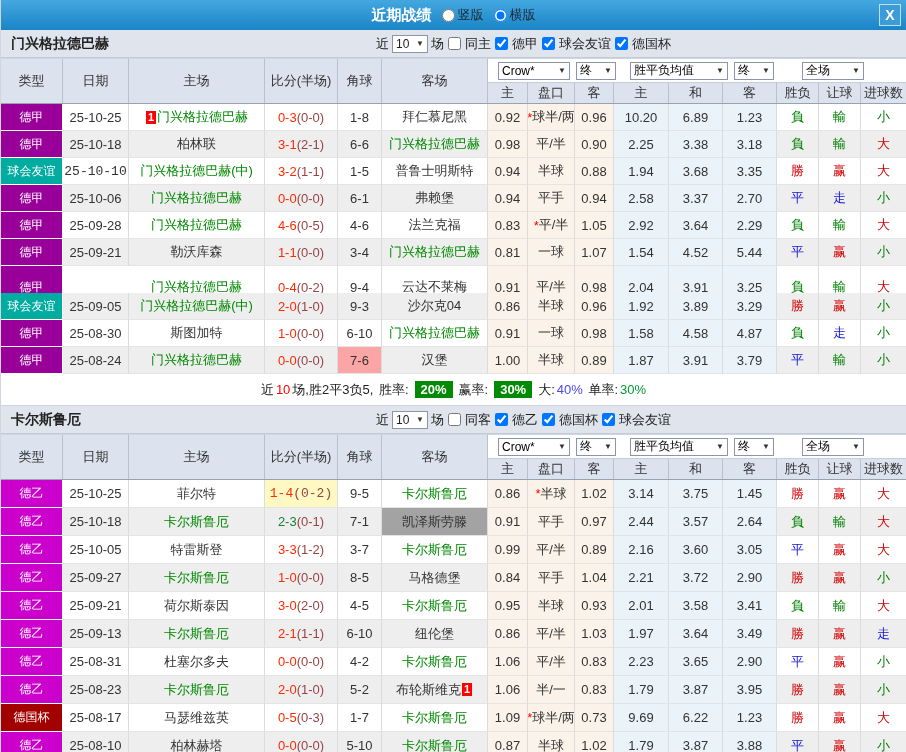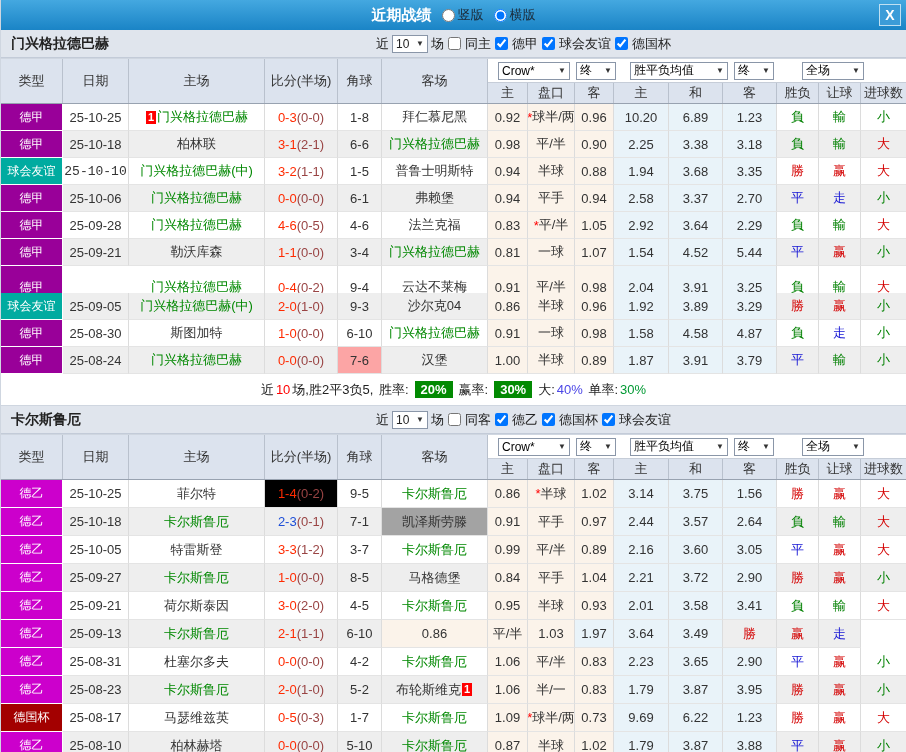--- a/index.html
+++ b/index.html
@@ -467,49 +467,49 @@
           <div class="hcell sub">胜负</div>
           <div class="hcell sub">让球</div>
           <div class="hcell sub">进球数</div>
         </div>
         <div class="grid trow">
           <div class="cell type" style="background: rgb(204, 0, 204);">德乙</div>
           <div class="cell" style="background: rgb(255, 255, 255);">25-10-25</div>
           <div class="cell" style="background: rgb(255, 255, 255);">
             <span>菲尔特</span>
           </div>
-          <div class="cell" style="background: #000000;">
+          <div class="cell" style="background: #fef9c3; font-family: Liberation Mono, monospace;">
             <span class="score-full" style="color: rgb(255, 42, 0);">1-4</span>
             <span style="color: rgb(153, 68, 68);">(0-2)</span>
           </div>
           <div class="cell" style="background: rgb(255, 255, 255);">9-5</div>
           <div class="cell" style="background: rgb(255, 255, 255);">
             <span class="green-team">卡尔斯鲁厄</span>
           </div>
           <div class="cell odds-bg">0.86</div>
           <div class="cell odds-bg">
             <span class="star">*</span>
             <span>半球</span>
           </div>
           <div class="cell odds-bg">1.02</div>
           <div class="cell mean-bg">3.14</div>
           <div class="cell mean-bg">3.75</div>
-          <div class="cell mean-bg">1.56</div>
+          <div class="cell mean-bg">1.45</div>
           <div class="cell" style="background: rgb(255, 255, 255); color: rgb(212, 0, 0);">勝</div>
           <div class="cell" style="background: rgb(255, 255, 255); color: rgb(212, 0, 0);">赢</div>
           <div class="cell" style="background: rgb(255, 255, 255); color: rgb(212, 0, 0);">大</div>
         </div>
         <div class="grid trow">
           <div class="cell type" style="background: rgb(204, 0, 204);">德乙</div>
           <div class="cell" style="background: rgb(238, 238, 238);">25-10-18</div>
           <div class="cell" style="background: rgb(238, 238, 238);">
             <span class="green-team">卡尔斯鲁厄</span>
           </div>
           <div class="cell" style="background: rgb(238, 238, 238);">
-            <span class="score-full" style="color: #1d4ed8;">2-3</span>
+            <span class="score-full" style="color: #15803d;">2-3</span>
             <span style="color: rgb(153, 68, 68);">(0-1)</span>
           </div>
           <div class="cell" style="background: rgb(238, 238, 238);">7-1</div>
           <div class="cell" style="background: #a3a3a3;">
             <span>凯泽斯劳滕</span>
           </div>
           <div class="cell odds-bg">0.91</div>
           <div class="cell odds-bg">
             <span>平手</span>
           </div>
@@ -603,20 +603,23 @@
           <div class="cell type" style="background: rgb(204, 0, 204);">德乙</div>
           <div class="cell" style="background: rgb(238, 238, 238);">25-09-13</div>
           <div class="cell" style="background: rgb(238, 238, 238);">
             <span class="green-team">卡尔斯鲁厄</span>
           </div>
           <div class="cell" style="background: rgb(238, 238, 238);">
             <span class="score-full" style="color: rgb(255, 42, 0);">2-1</span>
             <span style="color: rgb(153, 68, 68);">(1-1)</span>
           </div>
           <div class="cell" style="background: rgb(238, 238, 238);">6-10</div>
+          <div class="cell" style="background: rgb(238, 238, 238);">
+            <span>纽伦堡</span>
+          </div>
           <div class="cell odds-bg">0.86</div>
           <div class="cell odds-bg">
             <span>平/半</span>
           </div>
           <div class="cell odds-bg">1.03</div>
           <div class="cell mean-bg">1.97</div>
           <div class="cell mean-bg">3.64</div>
           <div class="cell mean-bg">3.49</div>
           <div class="cell" style="background: rgb(238, 238, 238); color: rgb(212, 0, 0);">勝</div>
           <div class="cell" style="background: rgb(238, 238, 238); color: rgb(212, 0, 0);">赢</div>

